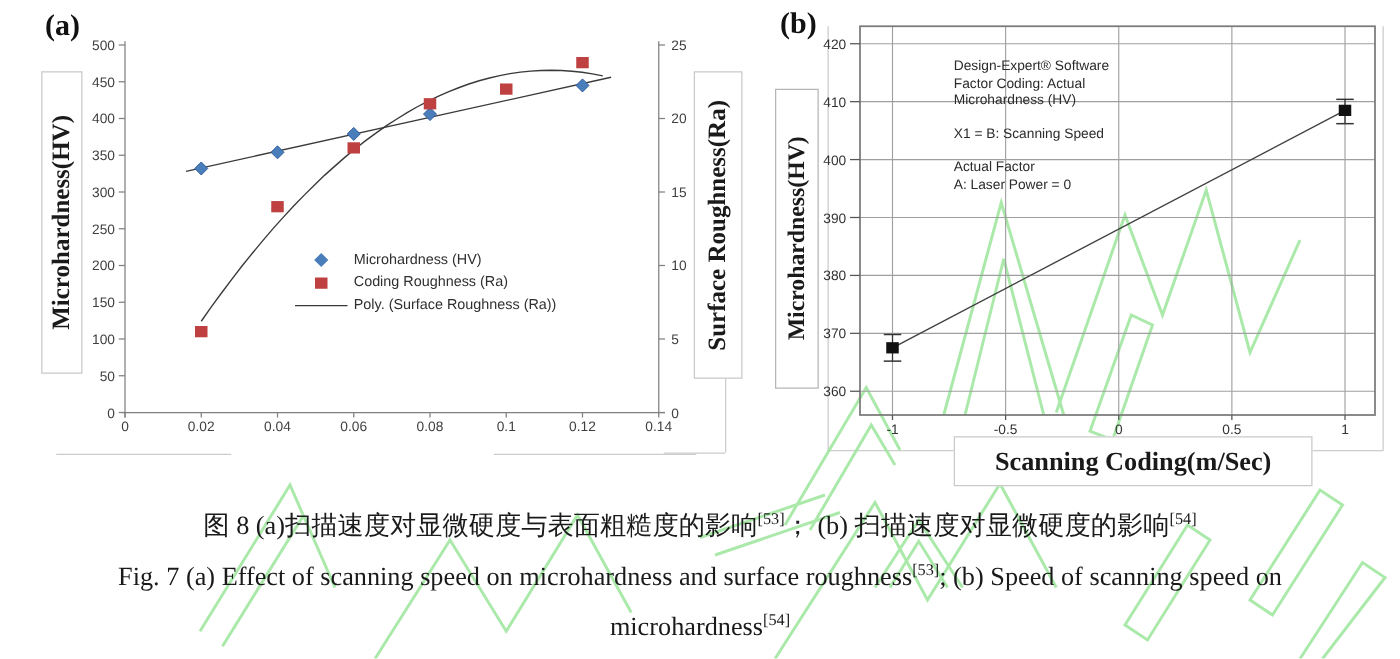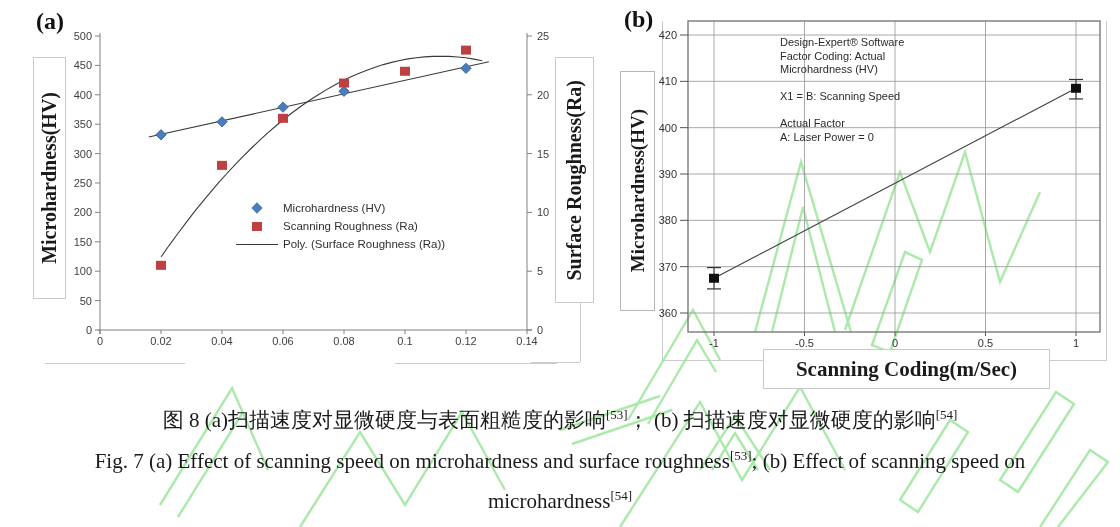--- a/index.html
+++ b/index.html
@@ -206,52 +206,52 @@
     <div class="lg-row">
       <span class="lg-marker">
           <span class="lg-diamond"></span>
         </span>
       <span class="lg-label">Microhardness (HV)</span>
     </div>
     <div class="lg-row">
       <span class="lg-marker">
           <span class="lg-square"></span>
         </span>
-      <span class="lg-label">Scanning Roughness (Ra)</span>
+      <span class="lg-label">Coding Roughness (Ra)</span>
     </div>
     <div class="lg-row">
       <span class="lg-marker">
           <span class="lg-line"></span>
         </span>
       <span class="lg-label">Poly. (Surface Roughness (Ra))</span>
     </div>
   </div>
 
   <span class="abs lbl panel-tag" style="left:624px;top:6px;">(b)</span>
 
   <div class="abs lbl gbox" style="left:620px;top:71px;width:33px;height:238px;border-color:#b5b5b5;">
     <span class="axis-title vtext" style="font-size:19px;">Microhardness(HV)</span>
   </div>
 
   <div class="abs lbl gbox" style="left:763px;top:349px;width:285px;height:38px;">
     <span class="axis-title" style="font-size:21px;">Scanning Coding(m/Sec)</span>
   </div>
 
-  <div class="abs lbl anno" style="left:763px;top:36px;width:230px;margin-left:17px;">Design-Expert® Software
+  <div class="abs lbl anno" style="left:763px;top:47px;width:230px;">Design-Expert® Software
 Factor Coding: Actual
 Microhardness (HV)
 
 X1 = B: Scanning Speed
 
 Actual Factor
 A: Laser Power = 0</div>
 
   <div class="abs lbl caption" style="left:0;top:406px;">
     <span>图 8 (a)扫描速度对显微硬度与表面粗糙度的影响</span><sup>[53]</sup><span>； (b) 扫描速度对显微硬度的影响</span><sup>[54]</sup>
   </div>
   <div class="abs lbl caption" style="left:0;top:448px;">
-    <span>Fig. 7 (a) Effect of scanning speed on microhardness and surface roughness</span><sup>[53]</sup><span>; (b) Effect of scanning speed on</span>
+    <span>Fig. 7 (a) Effect of scanning speed on microhardness and surface roughness</span><sup>[53]</sup><span>; (b) Speed of scanning speed on</span>
   </div>
   <div class="abs lbl caption" style="left:0;top:488px;">
     <span>microhardness</span><sup>[54]</sup>
   </div>
 
 </div>
 
 </body></html>

